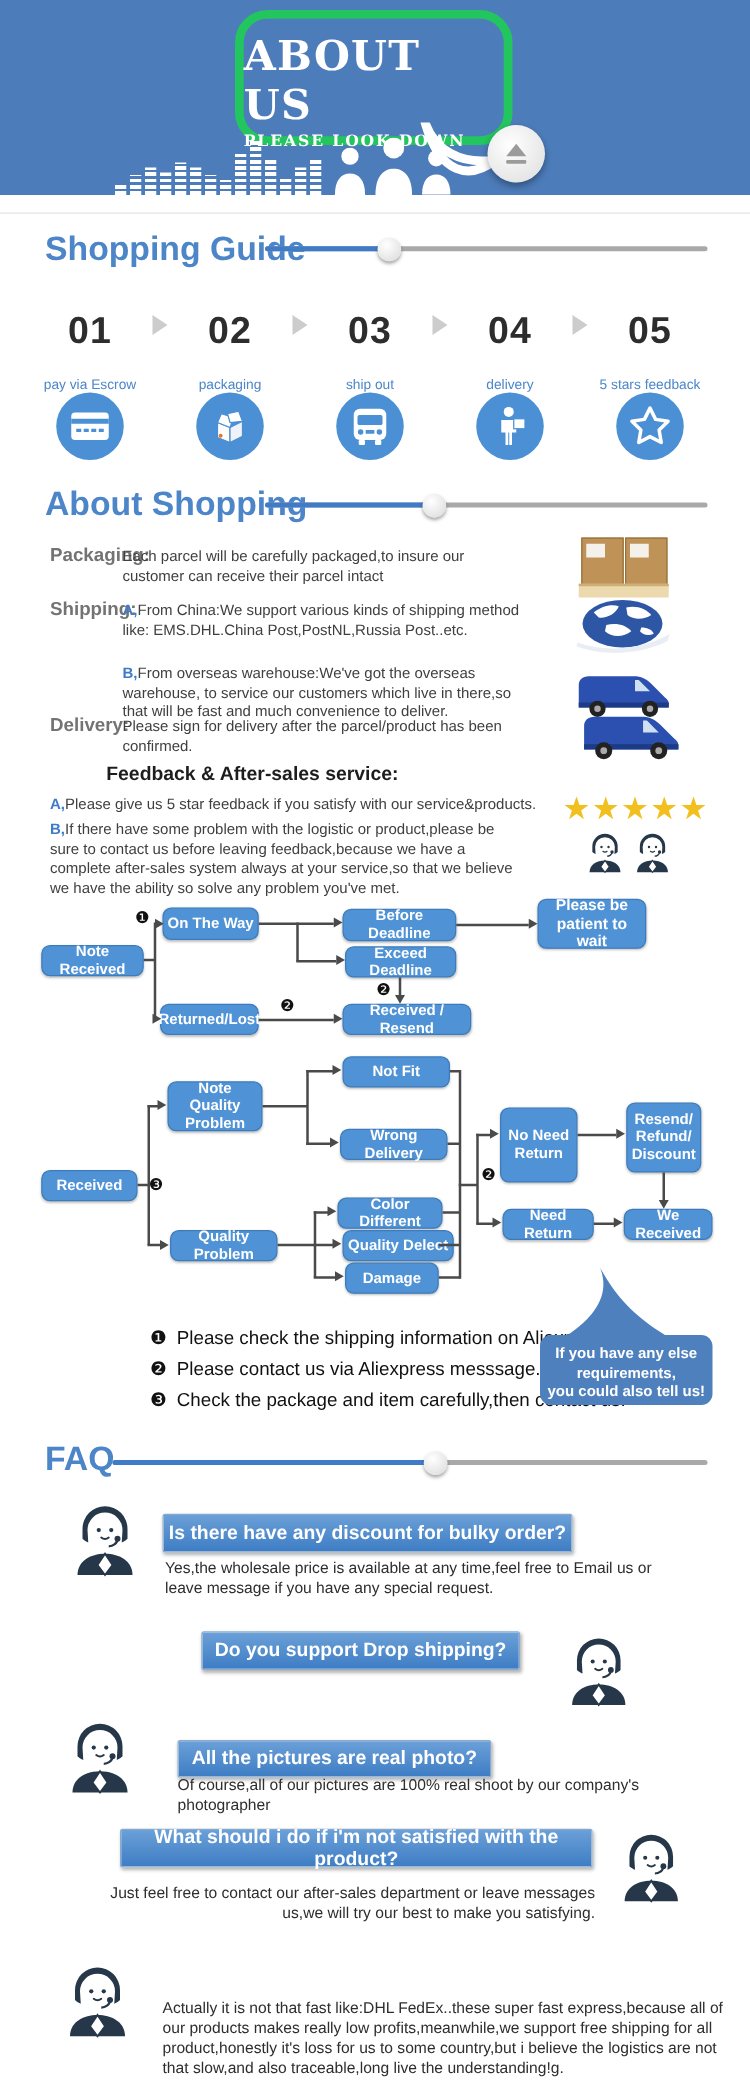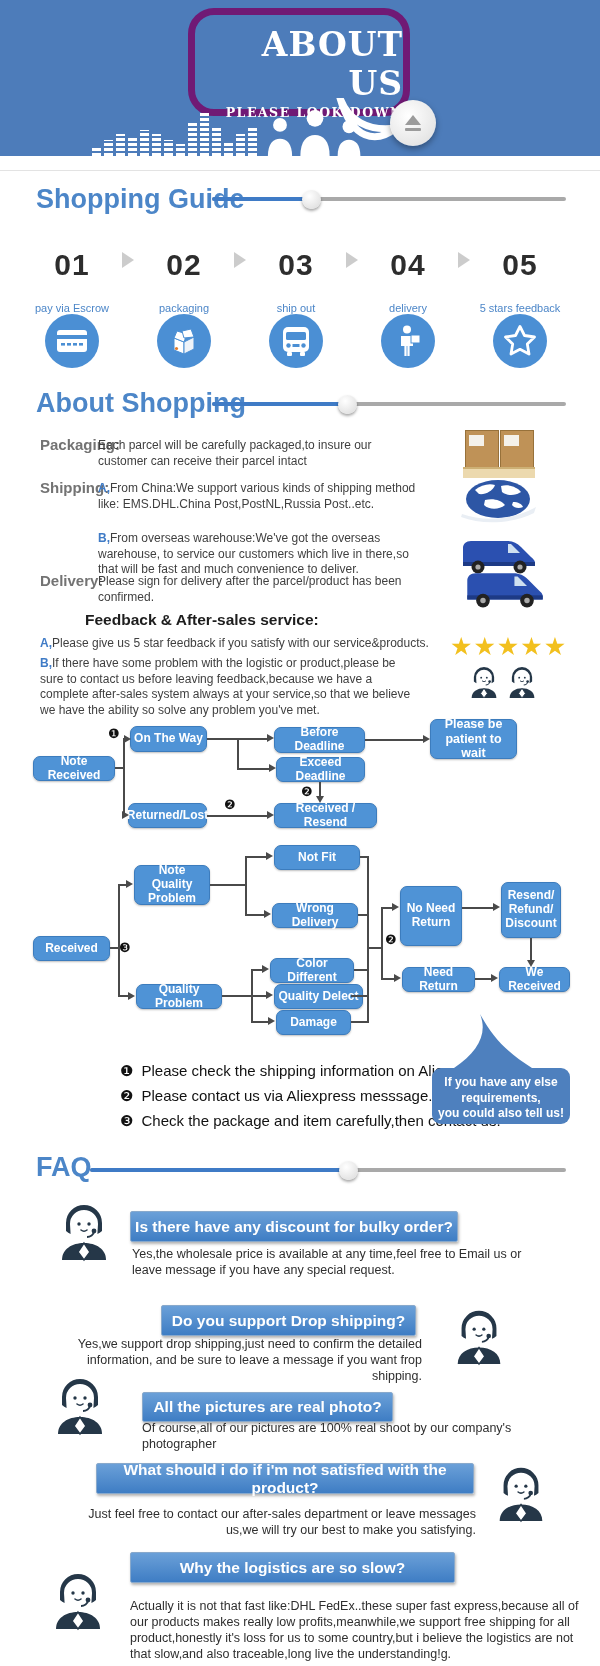--- a/index.html
+++ b/index.html
@@ -3,22 +3,22 @@
 <meta charset="utf-8">
 <style>
   html,body{margin:0;padding:0;background:#fff;}
   .page{position:relative;width:600px;height:1666px;background:#fff;overflow:hidden;
         font-family:"Liberation Sans",sans-serif;color:#333;}
   .abs{position:absolute;}
 
   
   .hdr{position:absolute;left:0;top:0;width:600px;height:156px;background:#4d7cba;}
   .hairline{position:absolute;left:0;top:170px;width:600px;height:1px;background:#e3e3e3;}
-  .bubble{position:absolute;left:188px;top:8px;width:208px;height:94px;border:7px solid #701a75;
-          border-radius:26px;text-align:right;}
+  .bubble{position:absolute;left:188px;top:8px;width:208px;height:94px;border:7px solid #22c55e;
+          border-radius:26px;text-align:left;}
   .bubble h1{margin:10px 0 0;font-family:"DejaVu Serif","Liberation Serif",serif;
              font-size:33px;color:#fff;letter-spacing:1px;font-weight:bold;}
   .bubble h2{margin:2px 0 0;font-family:"DejaVu Serif","Liberation Serif",serif;
              font-size:12.5px;color:#fff;letter-spacing:1.5px;font-weight:bold;}
   .eq{position:absolute;left:92px;top:112px;width:172px;height:44px;display:flex;
       align-items:flex-end;gap:3px;}
   .eq i{display:block;width:9px;background:repeating-linear-gradient(to top,#fff 0 3px,rgba(255,255,255,0) 3px 5px);}
   .hpeople{position:absolute;left:266px;top:112px;width:96px;height:44px;display:flex;
            align-items:flex-end;gap:4px;}
   .eject{position:absolute;left:390px;top:100px;width:46px;height:46px;border-radius:50%;
@@ -415,33 +415,31 @@
   <svg class="person" style="left:52px;top:1198px" width="64" height="64" viewBox="0 0 64 64">
       <use href="#cs-person"></use>
     </svg>
   <div class="faq-bar" style="left:130px;top:1211px;width:326px;height:29px">Is there have any discount for bulky order?</div>
   <div class="faq-ans" style="left:132px;top:1246px;width:420px">Yes,the wholesale price is available at any time,feel free to Email us or leave message if you have any special request.</div>
 
   <div class="faq-bar" style="left:161px;top:1305px;width:253px;height:29px">Do you support Drop shipping?</div>
   <svg class="person" style="left:448px;top:1296px" width="62" height="78" viewBox="0 0 64 64">
       <use href="#cs-person"></use>
     </svg>
-  <div class="faq-ans" style="left:58px;top:1336px;width:364px;text-align:right">Yes,we support drop shipping,just need to confirm the detailed information, and be sure to leave a message if you want frop shipping.</div>
 
   <svg class="person" style="left:48px;top:1368px" width="64" height="72" viewBox="0 0 64 64">
       <use href="#cs-person"></use>
     </svg>
   <div class="faq-bar" style="left:142px;top:1392px;width:249px;height:28px">All the pictures are real photo?</div>
   <div class="faq-ans" style="left:142px;top:1420px;width:430px">Of course,all of our pictures are 100% real shoot by our company's photographer</div>
 
   <div class="faq-bar" style="left:96px;top:1463px;width:376px;height:29px">What should i do if i'm not satisfied with the product?</div>
   <svg class="person" style="left:490px;top:1450px" width="62" height="84" viewBox="0 0 64 64">
       <use href="#cs-person"></use>
     </svg>
   <div class="faq-ans" style="left:70px;top:1506px;width:406px;text-align:right">Just feel free to contact our after-sales department or leave messages us,we will try our best to make you satisfying.</div>
 
   <svg class="person" style="left:46px;top:1556px" width="64" height="86" viewBox="0 0 64 64">
       <use href="#cs-person"></use>
     </svg>
-  <div class="faq-bar" style="left:130px;top:1552px;width:323px;height:29px">Why the logistics are so slow?</div>
   <div class="faq-ans" style="left:130px;top:1598px;width:452px">Actually it is not that fast like:DHL FedEx..these super fast express,because all of our products makes really low profits,meanwhile,we support free shipping for all product,honestly it's loss for us to some country,but i believe the logistics are not that slow,and also traceable,long live the understanding!g.</div>
 
 </div>
 
 </body></html>

